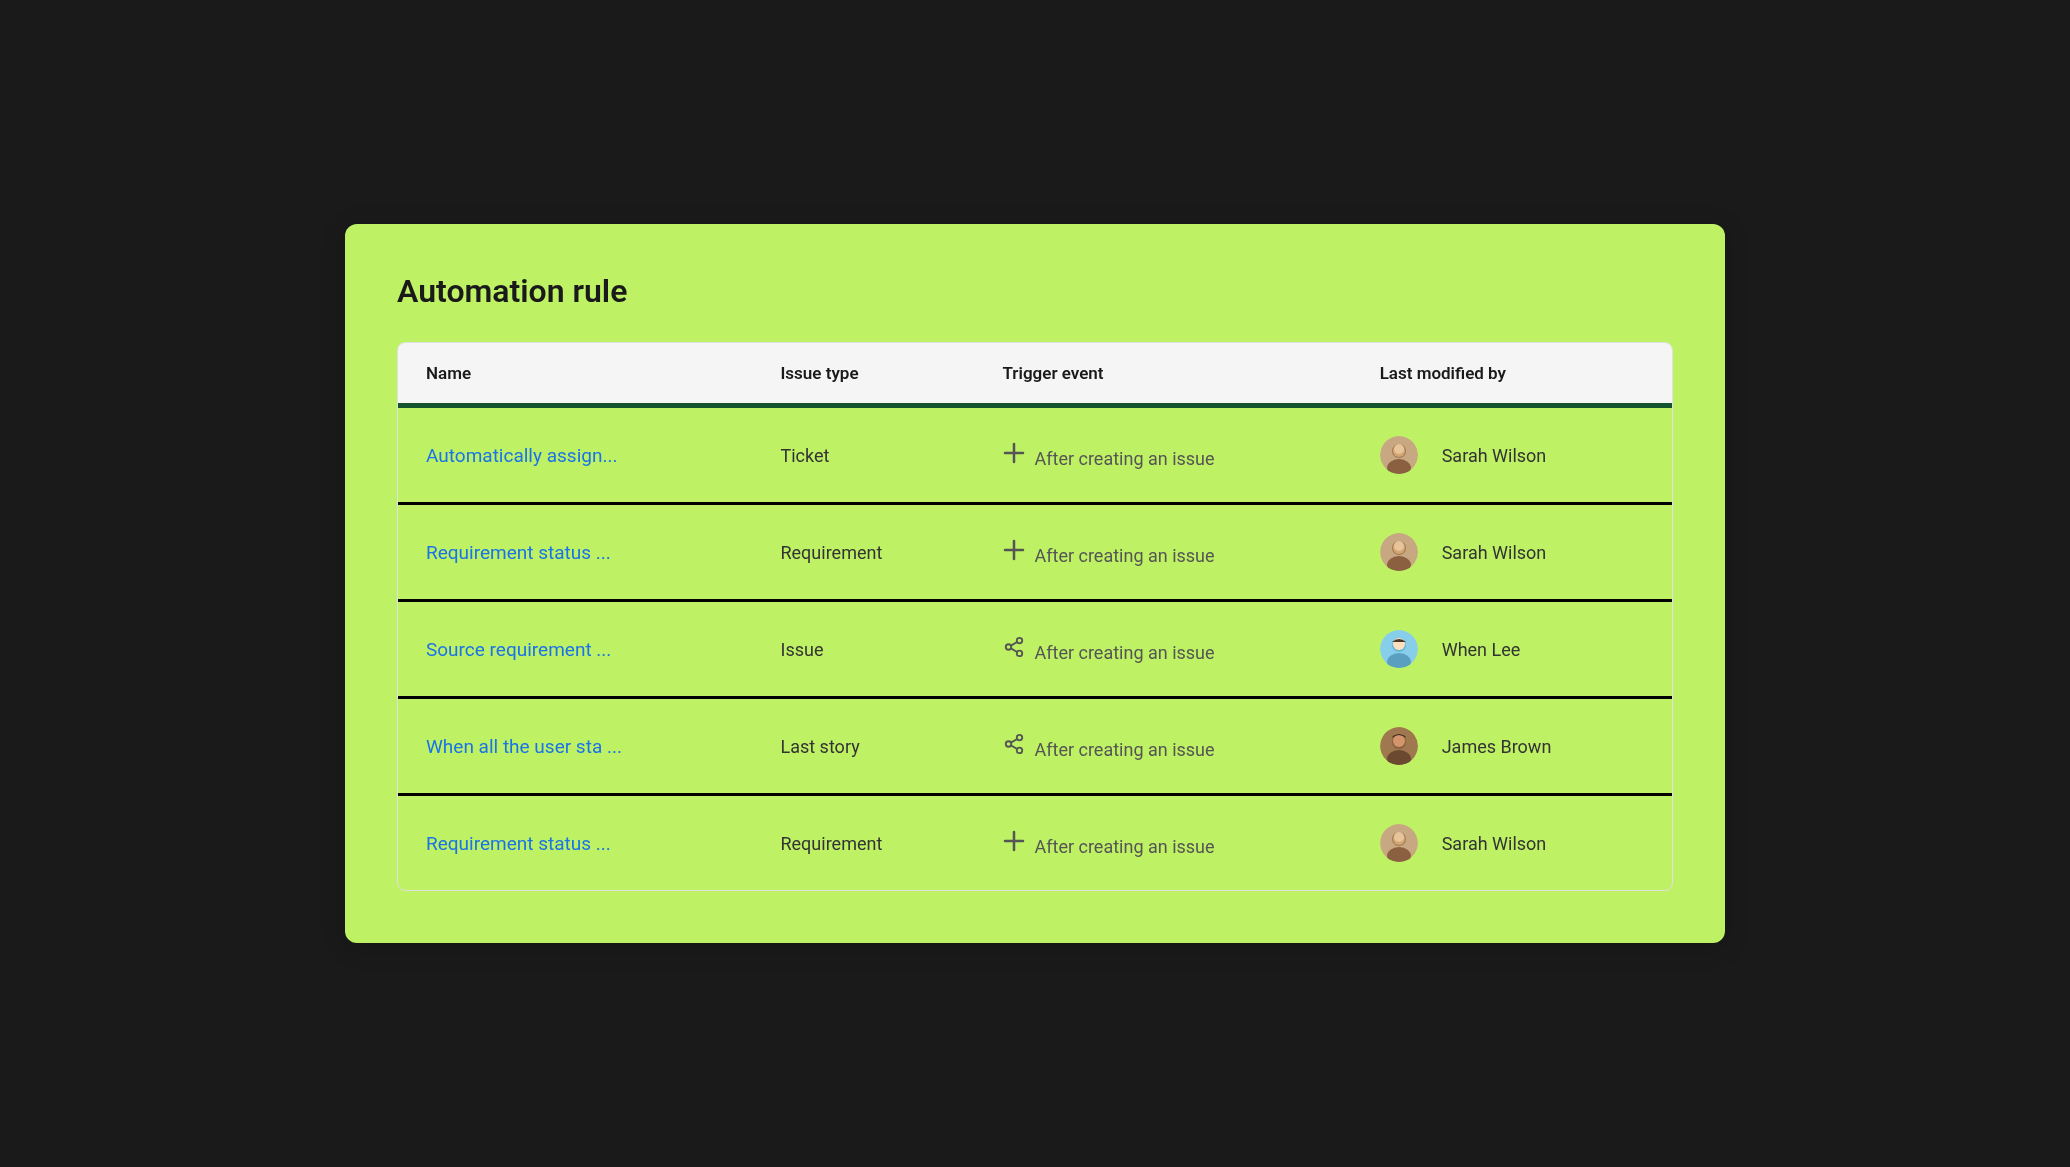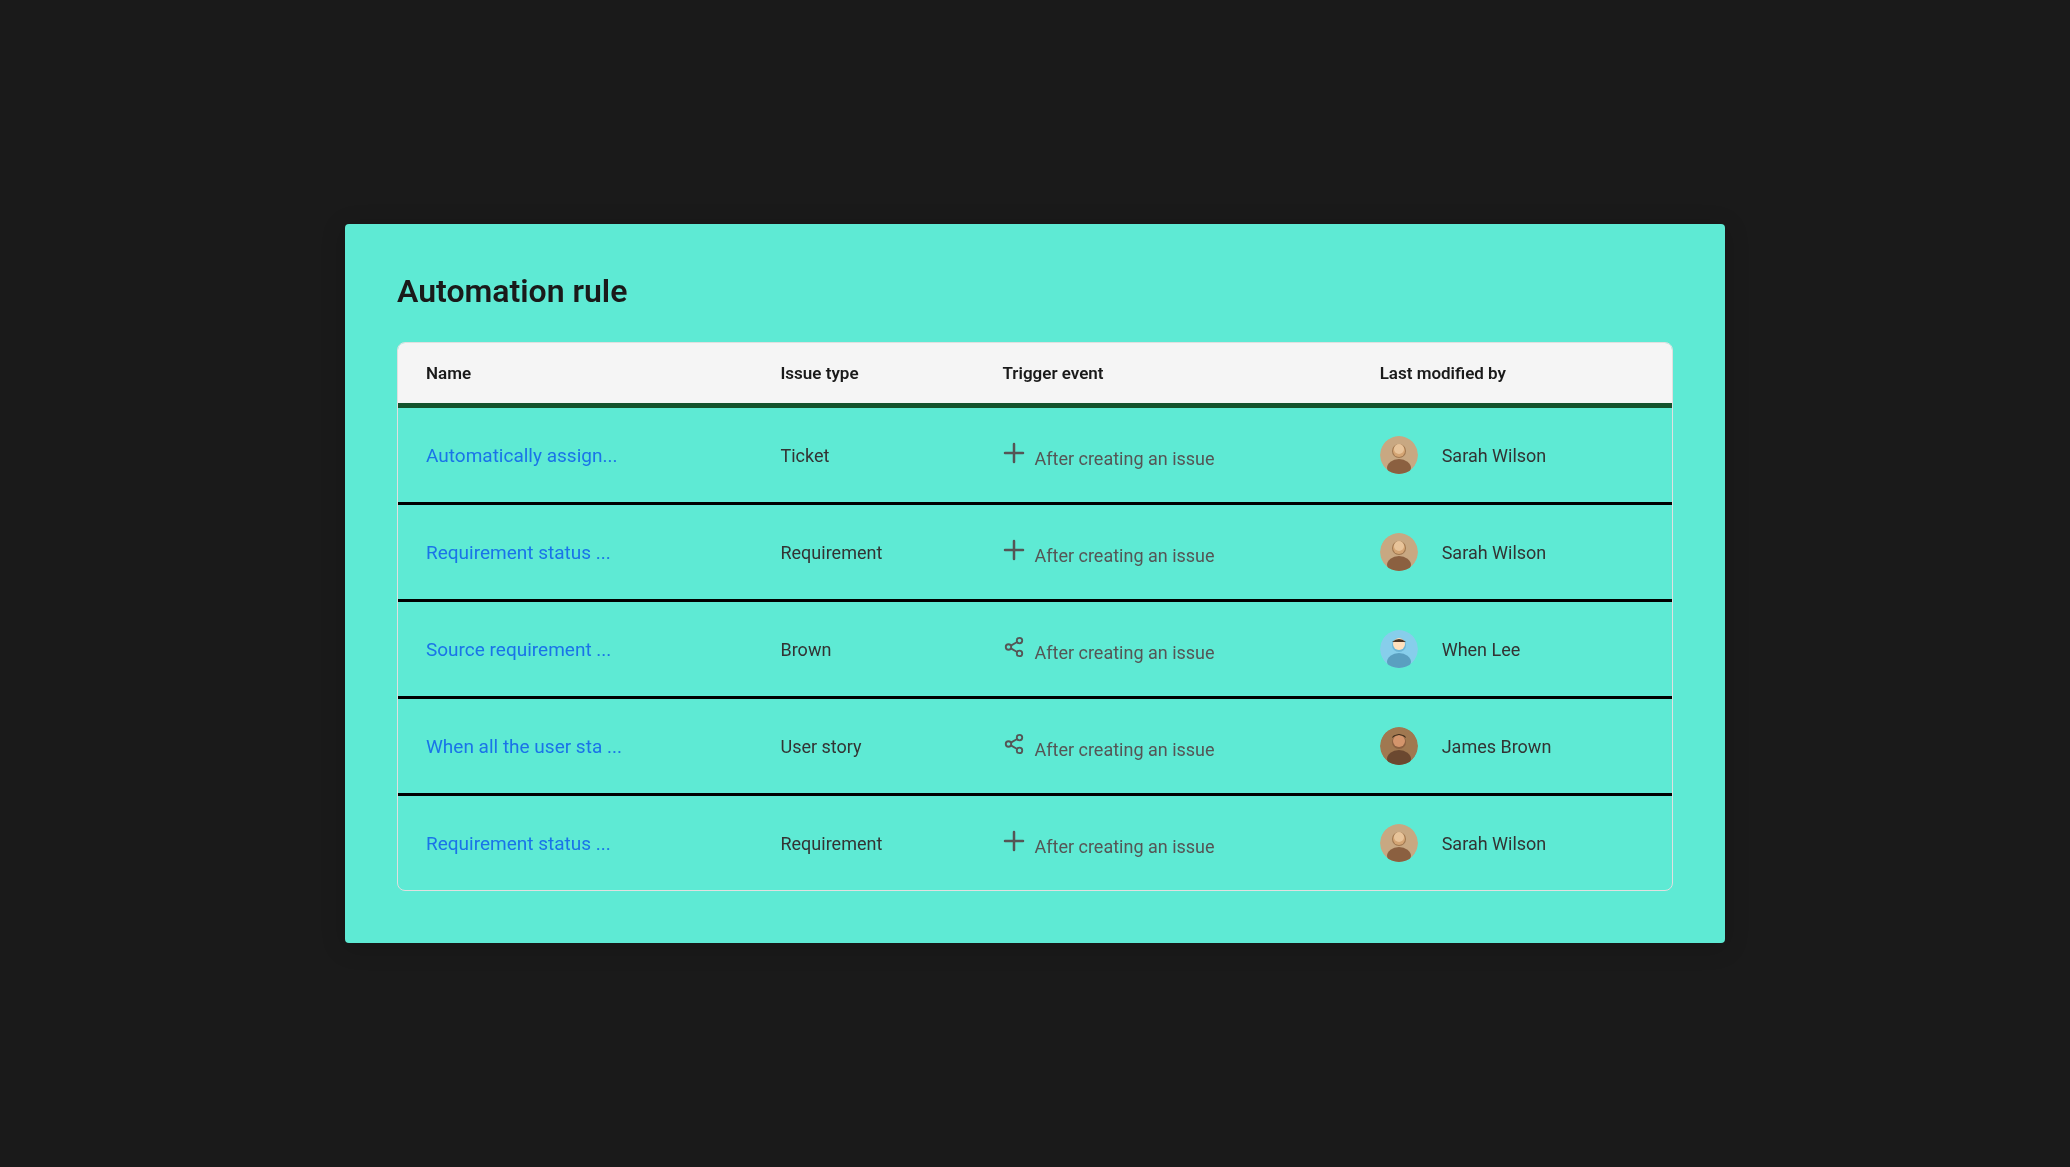--- a/index.html
+++ b/index.html
@@ -11,22 +11,22 @@
     body {
       background: #1a1a1a;
       display: flex;
       align-items: center;
       justify-content: center;
       min-height: 100vh;
       font-family: -apple-system, BlinkMacSystemFont, 'Segoe UI', Roboto, sans-serif;
     }
 
     .card {
-      background: #5eead4;
-      border-radius: 4px;
+      background: #bef264;
+      border-radius: 12px;
       padding: 48px 52px 52px;
       width: 1380px;
       max-width: 95vw;
       box-shadow: 0 4px 24px rgba(0,0,0,0.18);
     }
 
     .page-title {
       font-size: 32px;
       font-weight: 600;
       color: #1a1a1a;
@@ -188,21 +188,21 @@
     </svg></div>
         <span>Sarah Wilson</span>
       </div>
     </td>
   </tr>
           <tr>
     <td>
       <span class="rule-link">Source requirement ...</span>
     </td>
     <td>
-      <span class="issue-type">Brown</span>
+      <span class="issue-type">Issue</span>
     </td>
     <td>
       <div class="trigger-cell">
         <span class="trigger-icon"><svg viewBox="0 0 24 24" xmlns="http://www.w3.org/2000/svg" width="22" height="22">
     <circle cx="18" cy="5" r="3" fill="none" stroke="#555" stroke-width="2"></circle>
     <circle cx="6" cy="12" r="3" fill="none" stroke="#555" stroke-width="2"></circle>
     <circle cx="18" cy="19" r="3" fill="none" stroke="#555" stroke-width="2"></circle>
     <line x1="8.59" y1="13.51" x2="15.42" y2="17.49" stroke="#555" stroke-width="2"></line>
     <line x1="15.41" y1="6.51" x2="8.59" y2="10.49" stroke="#555" stroke-width="2"></line>
   </svg></span>
@@ -220,21 +220,21 @@
     </svg></div>
         <span>When Lee</span>
       </div>
     </td>
   </tr>
           <tr>
     <td>
       <span class="rule-link">When all the user sta ...</span>
     </td>
     <td>
-      <span class="issue-type">User story</span>
+      <span class="issue-type">Last story</span>
     </td>
     <td>
       <div class="trigger-cell">
         <span class="trigger-icon"><svg viewBox="0 0 24 24" xmlns="http://www.w3.org/2000/svg" width="22" height="22">
     <circle cx="18" cy="5" r="3" fill="none" stroke="#555" stroke-width="2"></circle>
     <circle cx="6" cy="12" r="3" fill="none" stroke="#555" stroke-width="2"></circle>
     <circle cx="18" cy="19" r="3" fill="none" stroke="#555" stroke-width="2"></circle>
     <line x1="8.59" y1="13.51" x2="15.42" y2="17.49" stroke="#555" stroke-width="2"></line>
     <line x1="15.41" y1="6.51" x2="8.59" y2="10.49" stroke="#555" stroke-width="2"></line>
   </svg></span>

